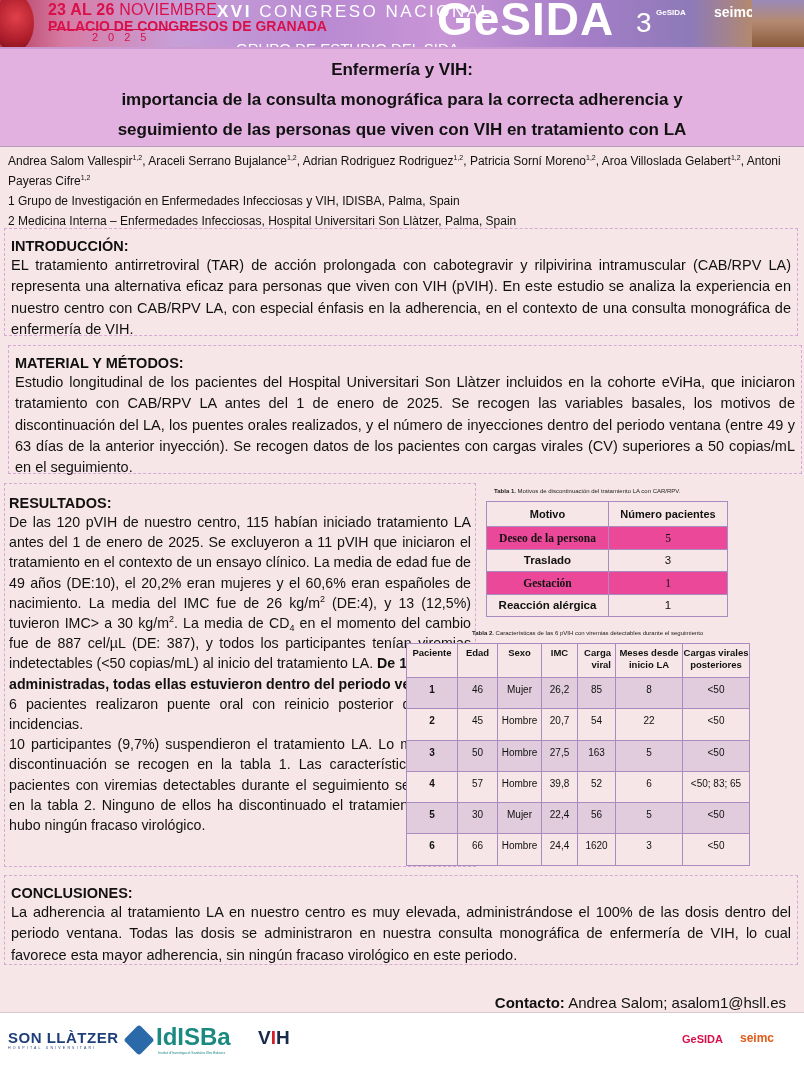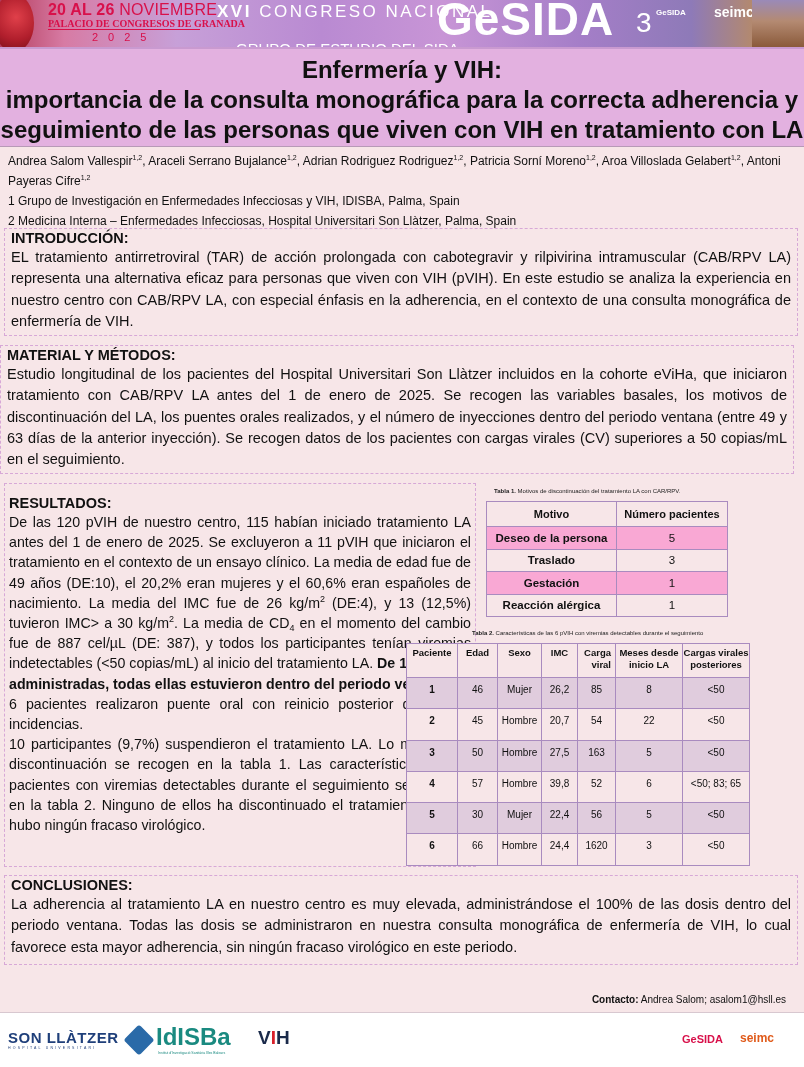--- a/index.html
+++ b/index.html
@@ -6,92 +6,92 @@
   html, body { width: 804px; height: 1067px; overflow: hidden; }
   body { background: #f7e6e8; font-family: "Liberation Sans Narrow", "Liberation Sans", sans-serif; color: #111; position: relative; }
 
   
   .banner { position: absolute; left: 0; top: 0; width: 804px; height: 47px; overflow: hidden;
     background: linear-gradient(90deg, #b23a5a 0%, #d77ba4 8%, #c7a0d8 22%, #b98ad2 40%, #c895d6 55%, #a57ec8 72%, #8e7ab8 86%, #b58a6a 94%, #c79670 100%); }
   .banner .virus { position: absolute; left: -6px; top: -6px; width: 40px; height: 58px; border-radius: 50%;
     background: radial-gradient(circle at 55% 40%, #e0404a 0%, #b01e2c 55%, #6e0e18 100%); }
   .banner .dates { position: absolute; left: 48px; top: 1px; color: #d8104a; font-family: "Liberation Sans", sans-serif; font-weight: bold; font-size: 16px; letter-spacing: 0.2px; white-space: nowrap; }
   .banner .dates .light { font-weight: normal; }
-  .banner .venue { position: absolute; left: 48px; top: 18px; color: #d8104a; font-family: Liberation Serif, serif; font-weight: bold; font-size: 10px; white-space: nowrap; }
+  .banner .venue { position: absolute; left: 48px; top: 18px; color: #d8104a; font-family: Liberation Sans, sans-serif; font-weight: bold; font-size: 14px; white-space: nowrap; }
   .banner .line { position: absolute; left: 48px; top: 29px; width: 152px; height: 1px; background: #d8104a; }
   .banner .year { position: absolute; left: 92px; top: 31px; color: #d8104a; font-family: "Liberation Sans", sans-serif; font-size: 11px; letter-spacing: 10px; white-space: nowrap; }
   .banner .congreso { position: absolute; left: 217px; top: 2px; color: #fff; font-family: "Liberation Sans", sans-serif; font-size: 17px; letter-spacing: 2.5px; white-space: nowrap; }
   .banner .congreso b { font-weight: bold; }
   .banner .grupo { position: absolute; left: 236px; top: 40px; color: #fff; font-family: "Liberation Sans", sans-serif; font-size: 15px; white-space: nowrap; }
   .banner .gesida { position: absolute; left: 437px; top: -8px; color: #fff; font-family: "Liberation Sans", sans-serif; font-weight: bold; font-size: 46px; letter-spacing: 1px; white-space: nowrap; }
   .banner .logo30 { position: absolute; left: 636px; top: 4px; width: 34px; height: 40px; color: #fff; font-family: "Liberation Sans", sans-serif; font-size: 28px; line-height: 38px; }
   .banner .gesida-small { position: absolute; left: 656px; top: 8px; color: #fff; font-family: "Liberation Sans", sans-serif; font-size: 8px; font-weight: bold; white-space: nowrap; }
   .banner .seimc { position: absolute; left: 714px; top: 4px; color: #fff; font-family: "Liberation Sans", sans-serif; font-weight: bold; font-size: 14px; white-space: nowrap; }
   .banner .city { position: absolute; left: 752px; top: 0; width: 52px; height: 47px;
     background: linear-gradient(180deg, #9a8ab8 0%, #b48a72 45%, #8a5a3a 100%); }
 
   
   .title-box { position: absolute; left: 0; top: 47px; width: 804px; height: 100px; background: #e3b1e0; border-bottom: 1px solid #b79ab7; border-top: 2px solid #c99ad0; text-align: center; padding-top: 6px; }
-  .title-box .t { font-weight: bold; font-size: 24px; line-height: 30px; color: #111; }
+  .title-box .t { font-weight: bold; font-size: 17px; line-height: 30px; color: #111; }
 
   
   .authors { position: absolute; left: 8px; top: 151px; width: 792px; font-size: 12px; line-height: 20px; }
   .authors sup { font-size: 7px; vertical-align: 5px; line-height: 0; }
 
   
-  .section { position: absolute; border: 1px dashed #d7a8d7; padding: 0 6px; }
+  .section { position: absolute; border: 1px dashed #d7a8d7; padding: 8px 6px; }
   .section .h { font-weight: bold; font-size: 14.5px; line-height: 18px; }
   .section .p { font-size: 14.5px; line-height: 21.3px; text-align: justify; }
   .intro { left: 4px; top: 228px; width: 794px; height: 108px; }
-  .mat { left: 0; top: 345px; width: 794px; height: 129px; }
+  .mat { left: 8px; top: 345px; width: 794px; height: 129px; }
   .res { left: 4px; top: 483px; width: 472px; height: 384px; padding: 10px 4px; }
   .res .p { font-size: 14.2px; line-height: 20.2px; }
   .res .p sub { font-size: 9px; vertical-align: -3px; line-height: 0; }
   .res .p sup { font-size: 9px; vertical-align: 6px; line-height: 0; }
   .concl { left: 4px; top: 875px; width: 794px; height: 90px; }
 
   
   .cap { position: absolute; font-family: "Liberation Sans", sans-serif; font-size: 6px; color: #222; white-space: nowrap; }
   .cap b { font-weight: bold; }
   table { position: absolute; border-collapse: collapse; font-family: "Liberation Sans", sans-serif; }
   table td, table th { border: 1px solid #a98bbf; text-align: center; color: #111; }
   .t1 { left: 486px; top: 501px; width: 242px; }
   .t1 th { font-size: 11px; font-weight: bold; height: 25px; background: #f7e6e8; }
   .t1 td { font-size: 11.5px; height: 22.5px; }
   .t1 td:first-child { font-weight: bold; }
-  .t1 tr.odd td { background: #f9a8d4; }
+  .t1 tr.odd td { background: #ec4899; font-family: Liberation Serif, serif; }
   .t1 tr.even td { background: #f7e6e8; }
   .t2 { left: 406px; top: 643px; width: 344px; }
   .t2 th { font-size: 9.5px; font-weight: bold; height: 34px; background: #f7e6e8; vertical-align: top; padding-top: 3px; line-height: 12px; }
   .t2 td { font-size: 10px; height: 31.3px; vertical-align: top; padding-top: 6px; }
   .t2 td:first-child { font-weight: bold; }
   .t2 tr.odd td { background: #e0ccdd; }
   .t2 tr.even td { background: #f7e6e8; }
 
   
-  .contact { position: absolute; right: 18px; top: 994px; font-size: 10px; white-space: nowrap; }
+  .contact { position: absolute; right: 18px; top: 994px; font-size: 15px; white-space: nowrap; }
   .contact b { font-weight: bold; }
   .footer { position: absolute; left: 0; top: 1012px; width: 804px; height: 55px; background: #ffffff; border-top: 1px solid #d8c8d0; }
   .logo { position: absolute; font-family: "Liberation Sans", sans-serif; white-space: nowrap; }
   .logo-son { left: 8px; top: 16px; color: #1f3f7a; font-weight: bold; font-size: 15px; letter-spacing: 0.5px; }
   .logo-son-sub { left: 8px; top: 33px; color: #1f3f7a; font-size: 3.5px; letter-spacing: 2.2px; }
   .logo-idisba-icon { left: 128px; top: 16px; width: 22px; height: 22px; background: #2a6aa8; transform: rotate(45deg); border-radius: 3px; }
   .logo-idisba { left: 156px; top: 10px; color: #1a8a80; font-weight: bold; font-size: 24px; }
   .logo-idisba-sub { left: 158px; top: 38px; color: #1a8a80; font-size: 3.5px; }
   .logo-vih { left: 258px; top: 14px; color: #1a2a4a; font-weight: bold; font-size: 19px; }
   .logo-vih .ribbon { color: #d8202a; }
   .logo-gesida { left: 682px; top: 20px; color: #d8104a; font-weight: bold; font-size: 11px; }
   .logo-seimc { left: 740px; top: 18px; color: #e05a1a; font-weight: bold; font-size: 12px; }
 </style>
 </head>
 <body>
 
 <div class="banner">
   <div class="virus"></div>
-  <div class="dates"><span>20 AL 26</span> <span class="light">NOVIEMBRE</span></div>
+  <div class="dates"><span>23 AL 26</span> <span class="light">NOVIEMBRE</span></div>
   <div class="venue">PALACIO DE CONGRESOS DE GRANADA</div>
   <div class="line"></div>
   <div class="year">2025</div>
   <div class="congreso"><b>XVI</b> <span>CONGRESO NACIONAL</span></div>
   <div class="grupo">GRUPO DE ESTUDIO DEL SIDA</div>
   <div class="gesida">GeSIDA</div>
   <div class="logo30">3</div>
   <div class="gesida-small">GeSIDA</div>
   <div class="seimc">seimc</div>
   <div class="city"></div>

